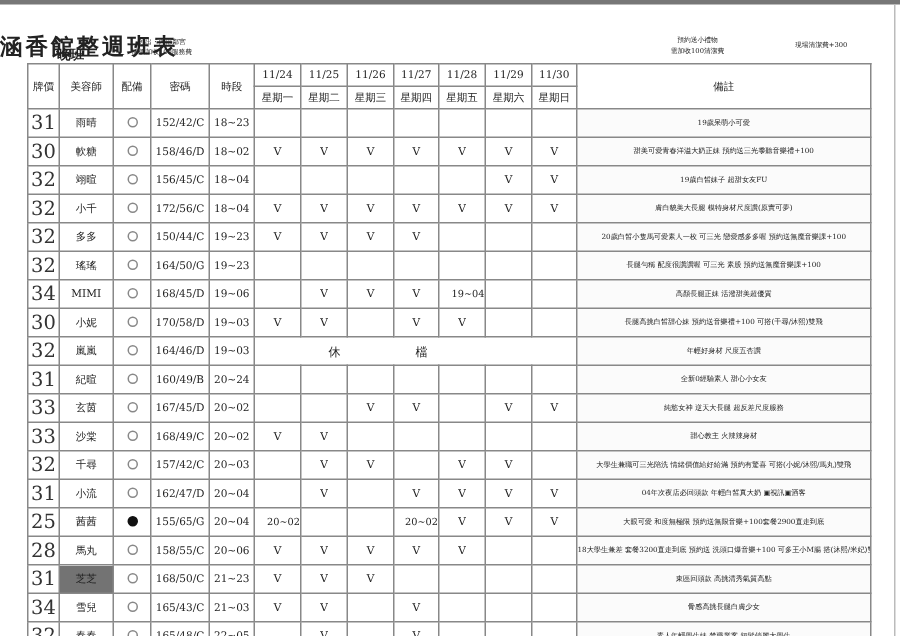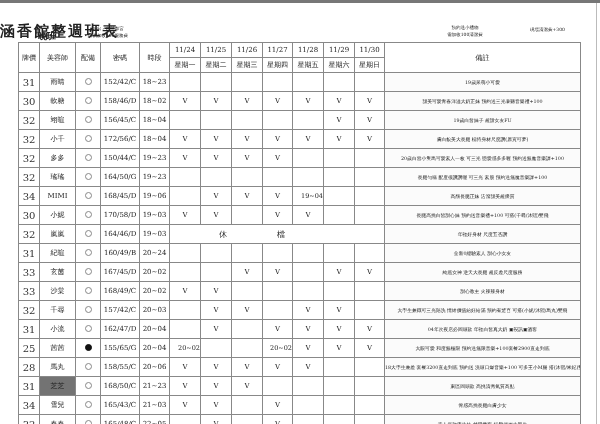--- a/index.html
+++ b/index.html
@@ -30,21 +30,21 @@
     text-align:center;
     vertical-align:middle;
     font-weight:normal;
     white-space:nowrap;
     overflow:hidden;
   }
   table.grid th { font-size:7px; height:14px; }
   th.date { font-size:7px; height:10px; border-bottom:1px solid #aaa; }
   th.week { font-size:5.5px; height:9px; }
   td { height:18px; font-size:7px; }
-  td.num { font-size:10px; color:#333; }
+  td.num { font-size:13px; color:#333; }
   td.name { font-size:7px; font-weight:bold; }
   td.name.hl { background:#737373; }
   td.code, td.time { font-size:7px; font-family:"DejaVu Serif", serif;margin-top:28px; }
   td.day { font-size:7px; font-weight:bold; }
   td.day.txt { font-weight:normal; font-size:6.5px;text-align:right; }
   td.rest { font-size:8px; font-weight:bold; letter-spacing:50px; }
   td.note { text-align:left; padding-left:3px; font-size:4.8px; line-height:7px; white-space:normal; background:#fbfbfb; border-right:2px solid #bbb; }
   .circle { display:inline-block; width:7px; height:7px; border:1px solid #888; border-radius:50%; box-sizing:border-box; }
   .circle.filled { background:#111; border-color:#111; }
 </style>

